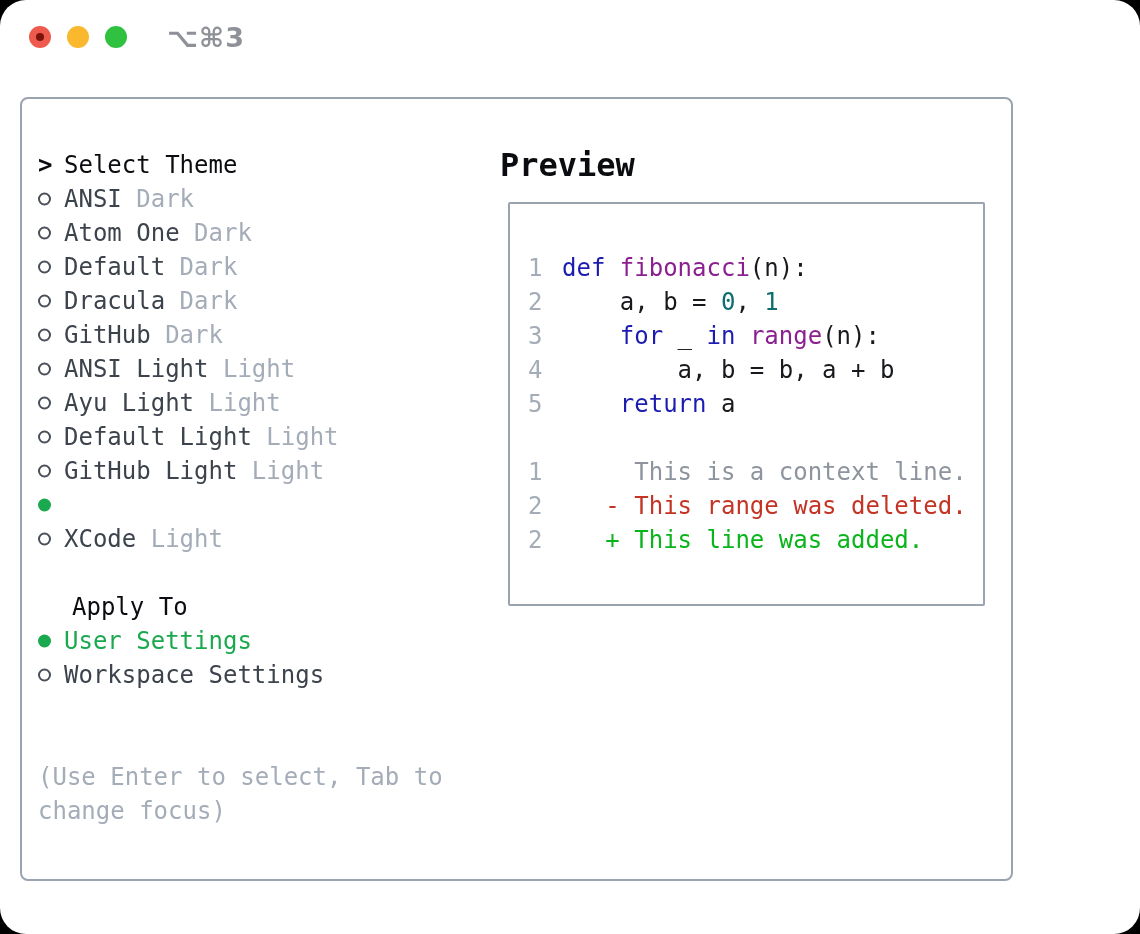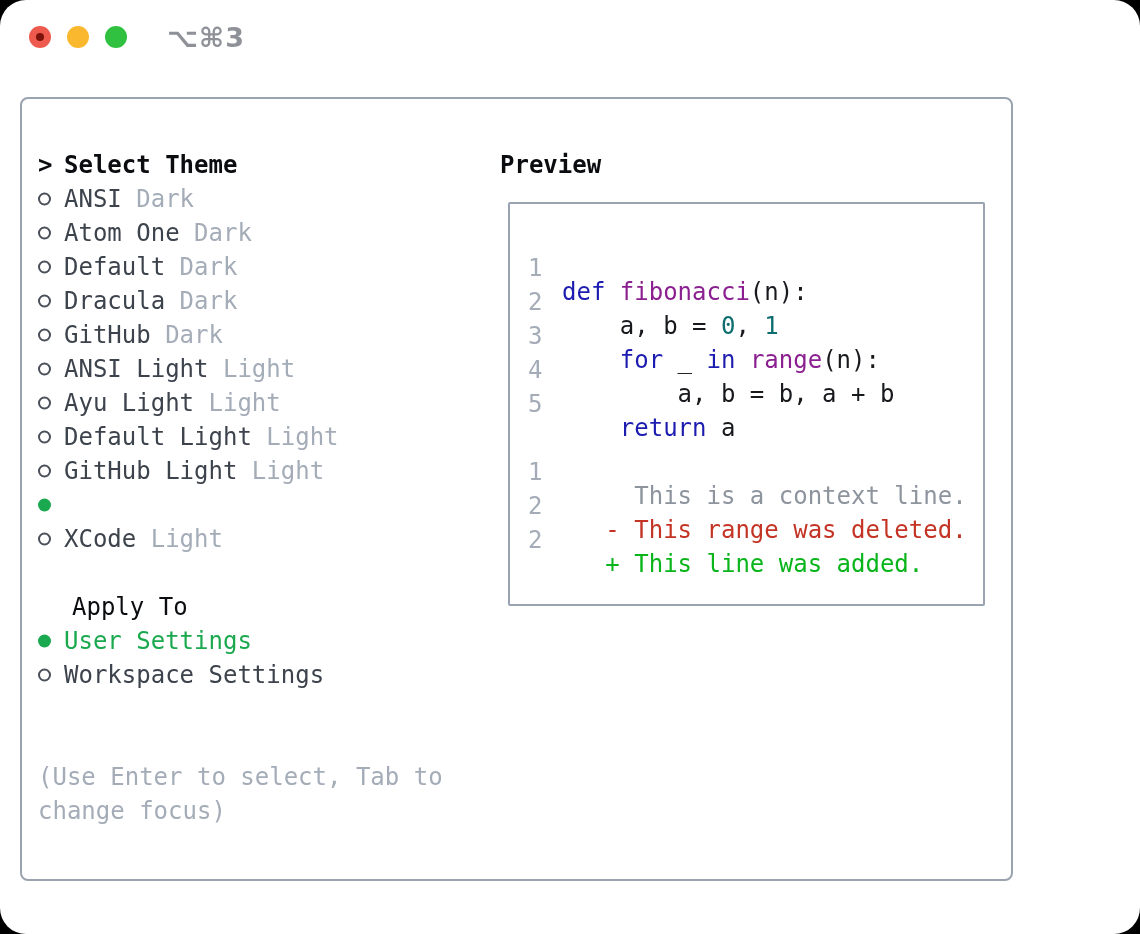--- a/index.html
+++ b/index.html
@@ -24,38 +24,38 @@
 
   
   .menu { position:absolute; left:16px; top:49px; }
   .mrow { display:flex; height:34px; line-height:34px; font-size:24px; white-space:pre; }
   .marker { position:relative; flex:0 0 26px; width:26px; }
   .marker.cursor { font-weight:bold; color:var(--heading-text,#000); }
   .circle { position:absolute; left:0; top:50%; transform:translateY(-50%);
     width:13px; height:13px; border-radius:50%; box-sizing:border-box; }
   .circle.off { border:2px solid var(--radio-ring,#4a5059); }
   .circle.on  { background:var(--selected-green,#1ba94f); }
-  .header-label { font-weight:bold; color:var(--heading-text,#000); }
+  .header-label { font-weight:normal; color:var(--heading-text,#000); }
   .section-label { color:var(--heading-text,#000);margin-left:8px; }
   .item-name { color:var(--item-text,#3d434c); }
   .item-name.selected { color:var(--selected-green,#1ba94f); }
   .item-variant { color:var(--muted-text,#a4acb8);text-align:center; }
 
   .help { position:absolute; left:16px; top:661px; font-size:24px; line-height:34px;
     color:var(--muted-text,#a4acb8); white-space:pre; }
 
   
   .preview-label { position:absolute; left:478px; top:49px; height:34px; line-height:34px;
-    font-size:24px; font-weight:bold; color:var(--heading-text,#000); }
+    font-size:32px; font-weight:bold; color:var(--heading-text,#000); }
   .preview-box { position:absolute; left:486px; top:103px; width:477px; height:404px;
     box-sizing:border-box; border:2px solid var(--panel-border,#9aa3b0); border-radius:2px; background:#fff; overflow:hidden; }
   .codewrap { padding:47px 0 0 18px; }
   .crow { display:flex; height:34px; line-height:34px; font-size:24px; white-space:pre; }
   .lineno { flex:0 0 15px; width:15px; margin-right:19px; color:var(--line-number,#a4acb8); }
-  .ccontent { white-space:pre;margin-top:24px; }
+  .ccontent { white-space:pre; }
   .seg-kw  { color:var(--code-keyword,#1c1cb0); }
   .seg-fn  { color:var(--code-function,#8b1f90); }
   .seg-nm  { color:var(--code-number,#0d6d6e); }
   .seg-pl  { color:var(--code-plain,#17191d); }
   .seg-ctx { color:var(--diff-context,#8d949d);text-align:right; }
   .seg-del { color:var(--diff-deleted,#c43425); }
   .seg-add { color:var(--diff-added,#09b51b); }
 </style>
 </head>
 <body>

